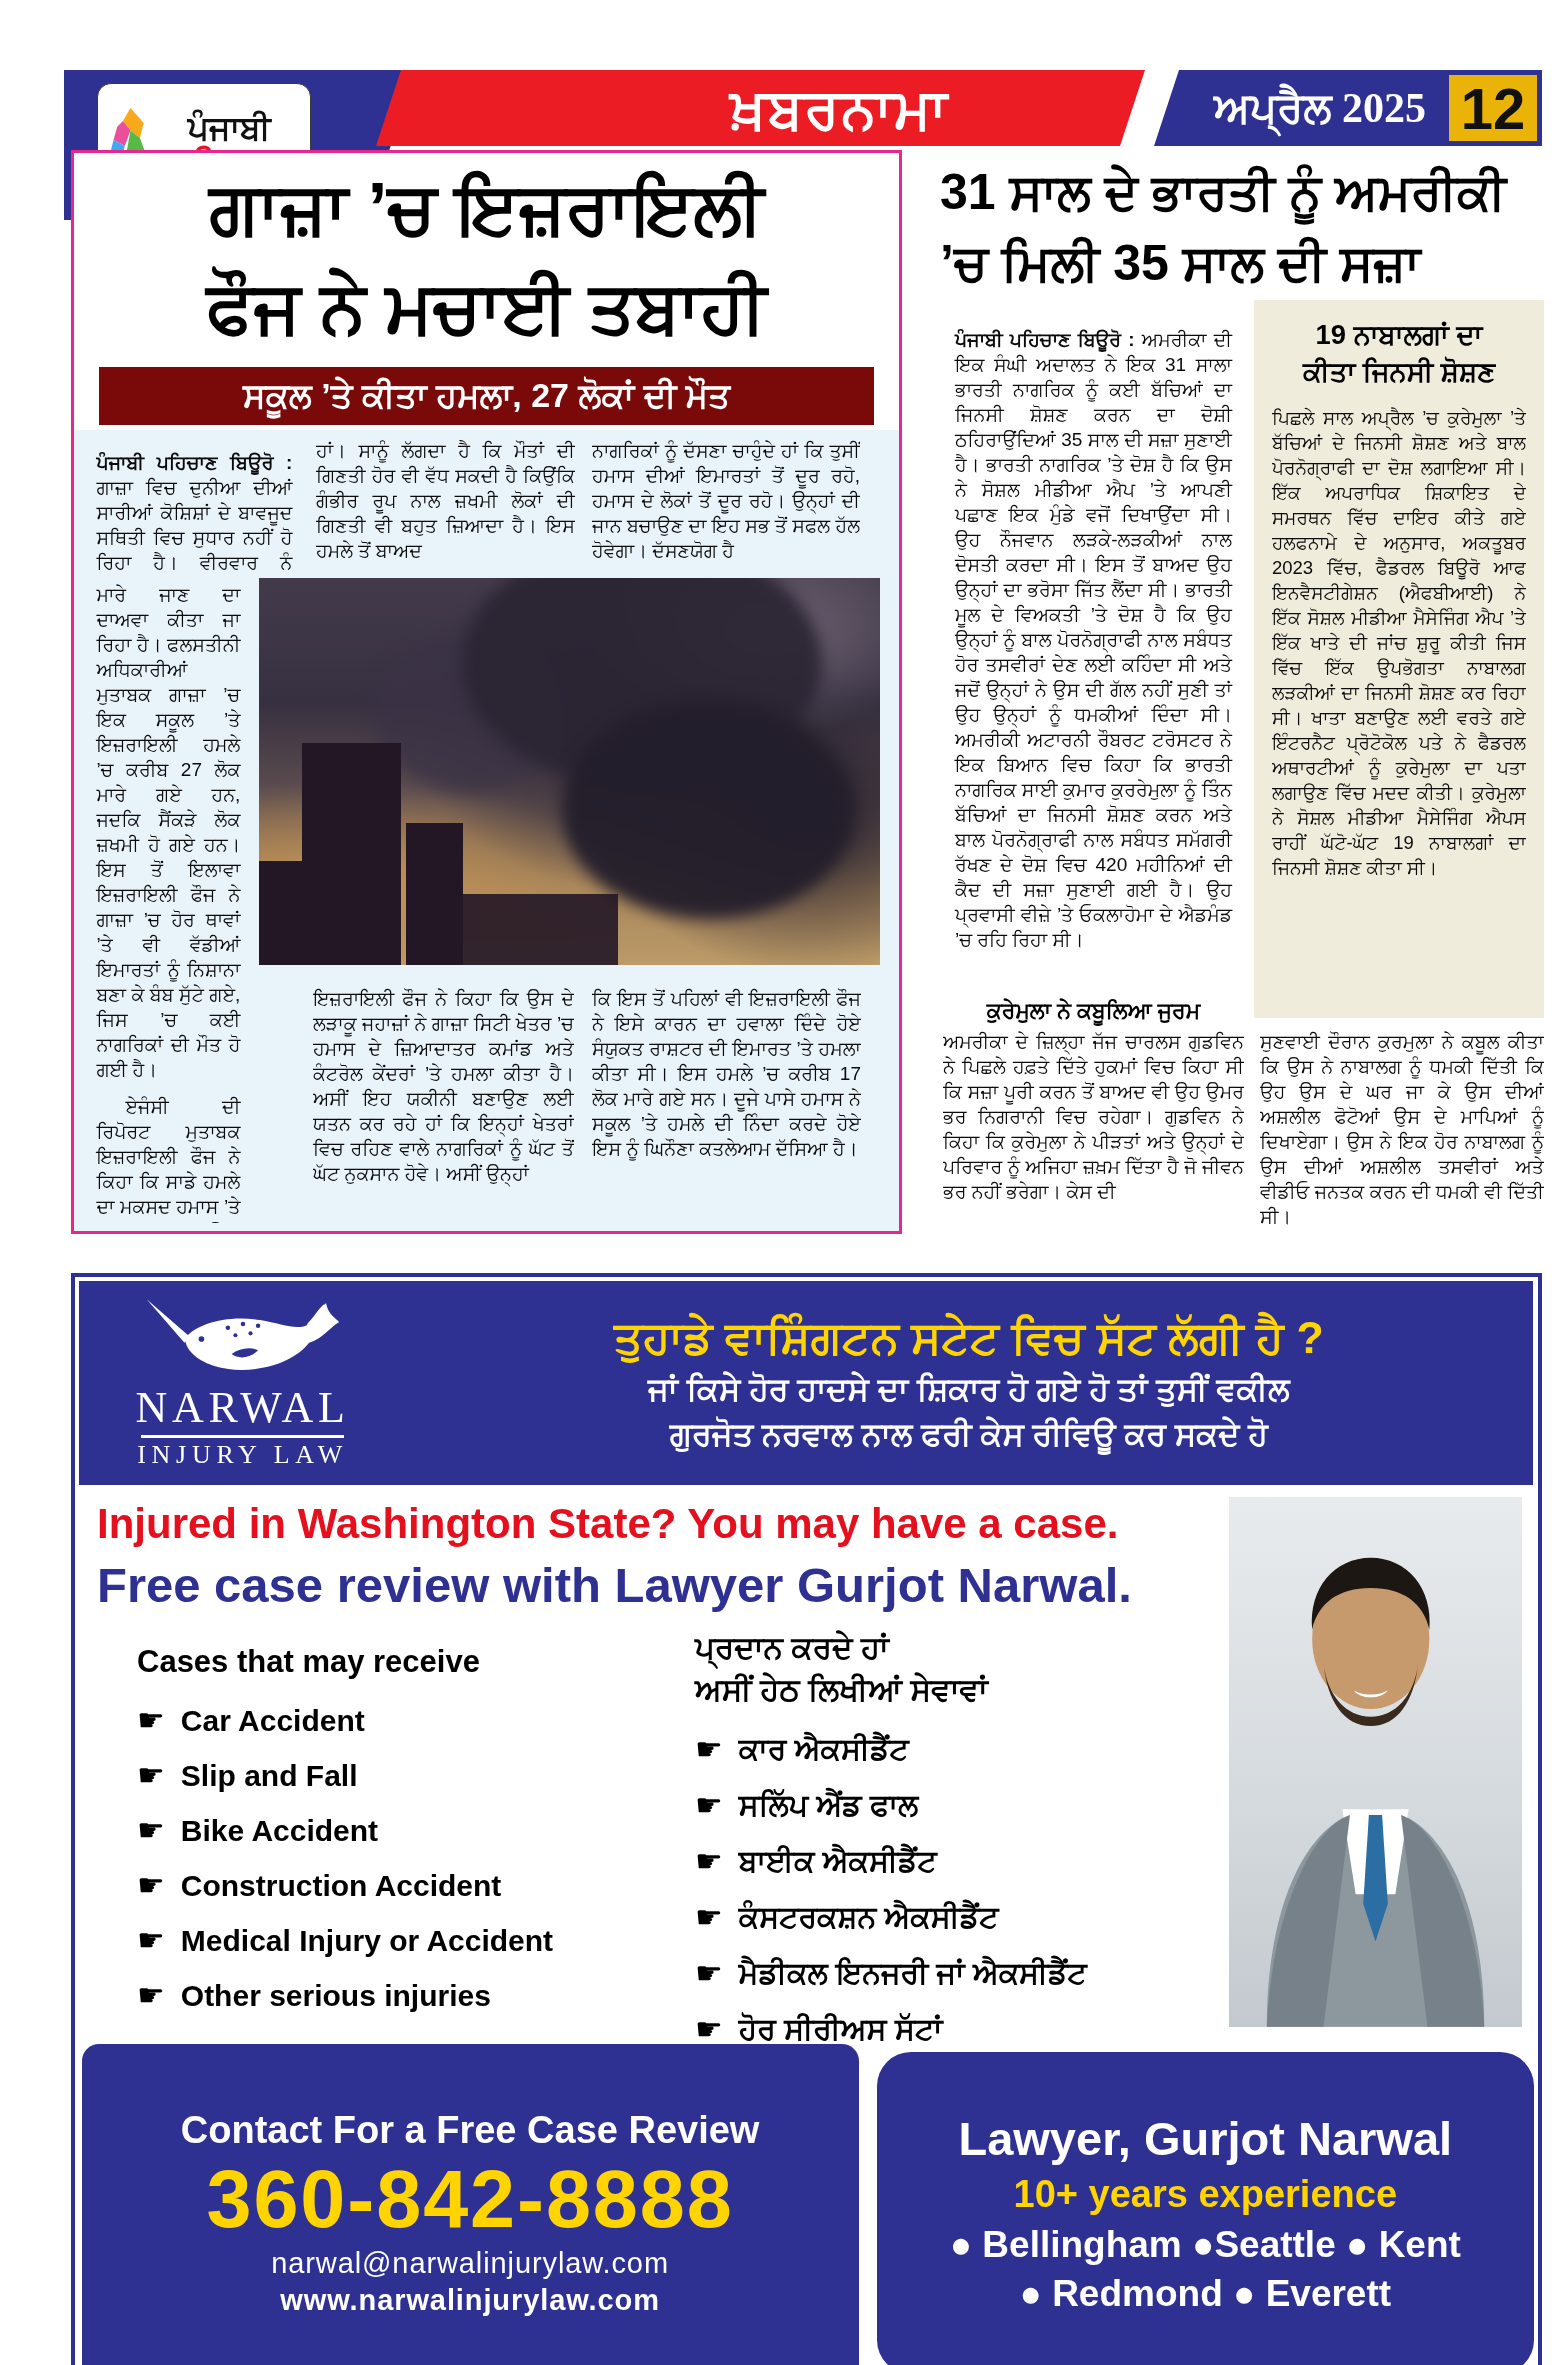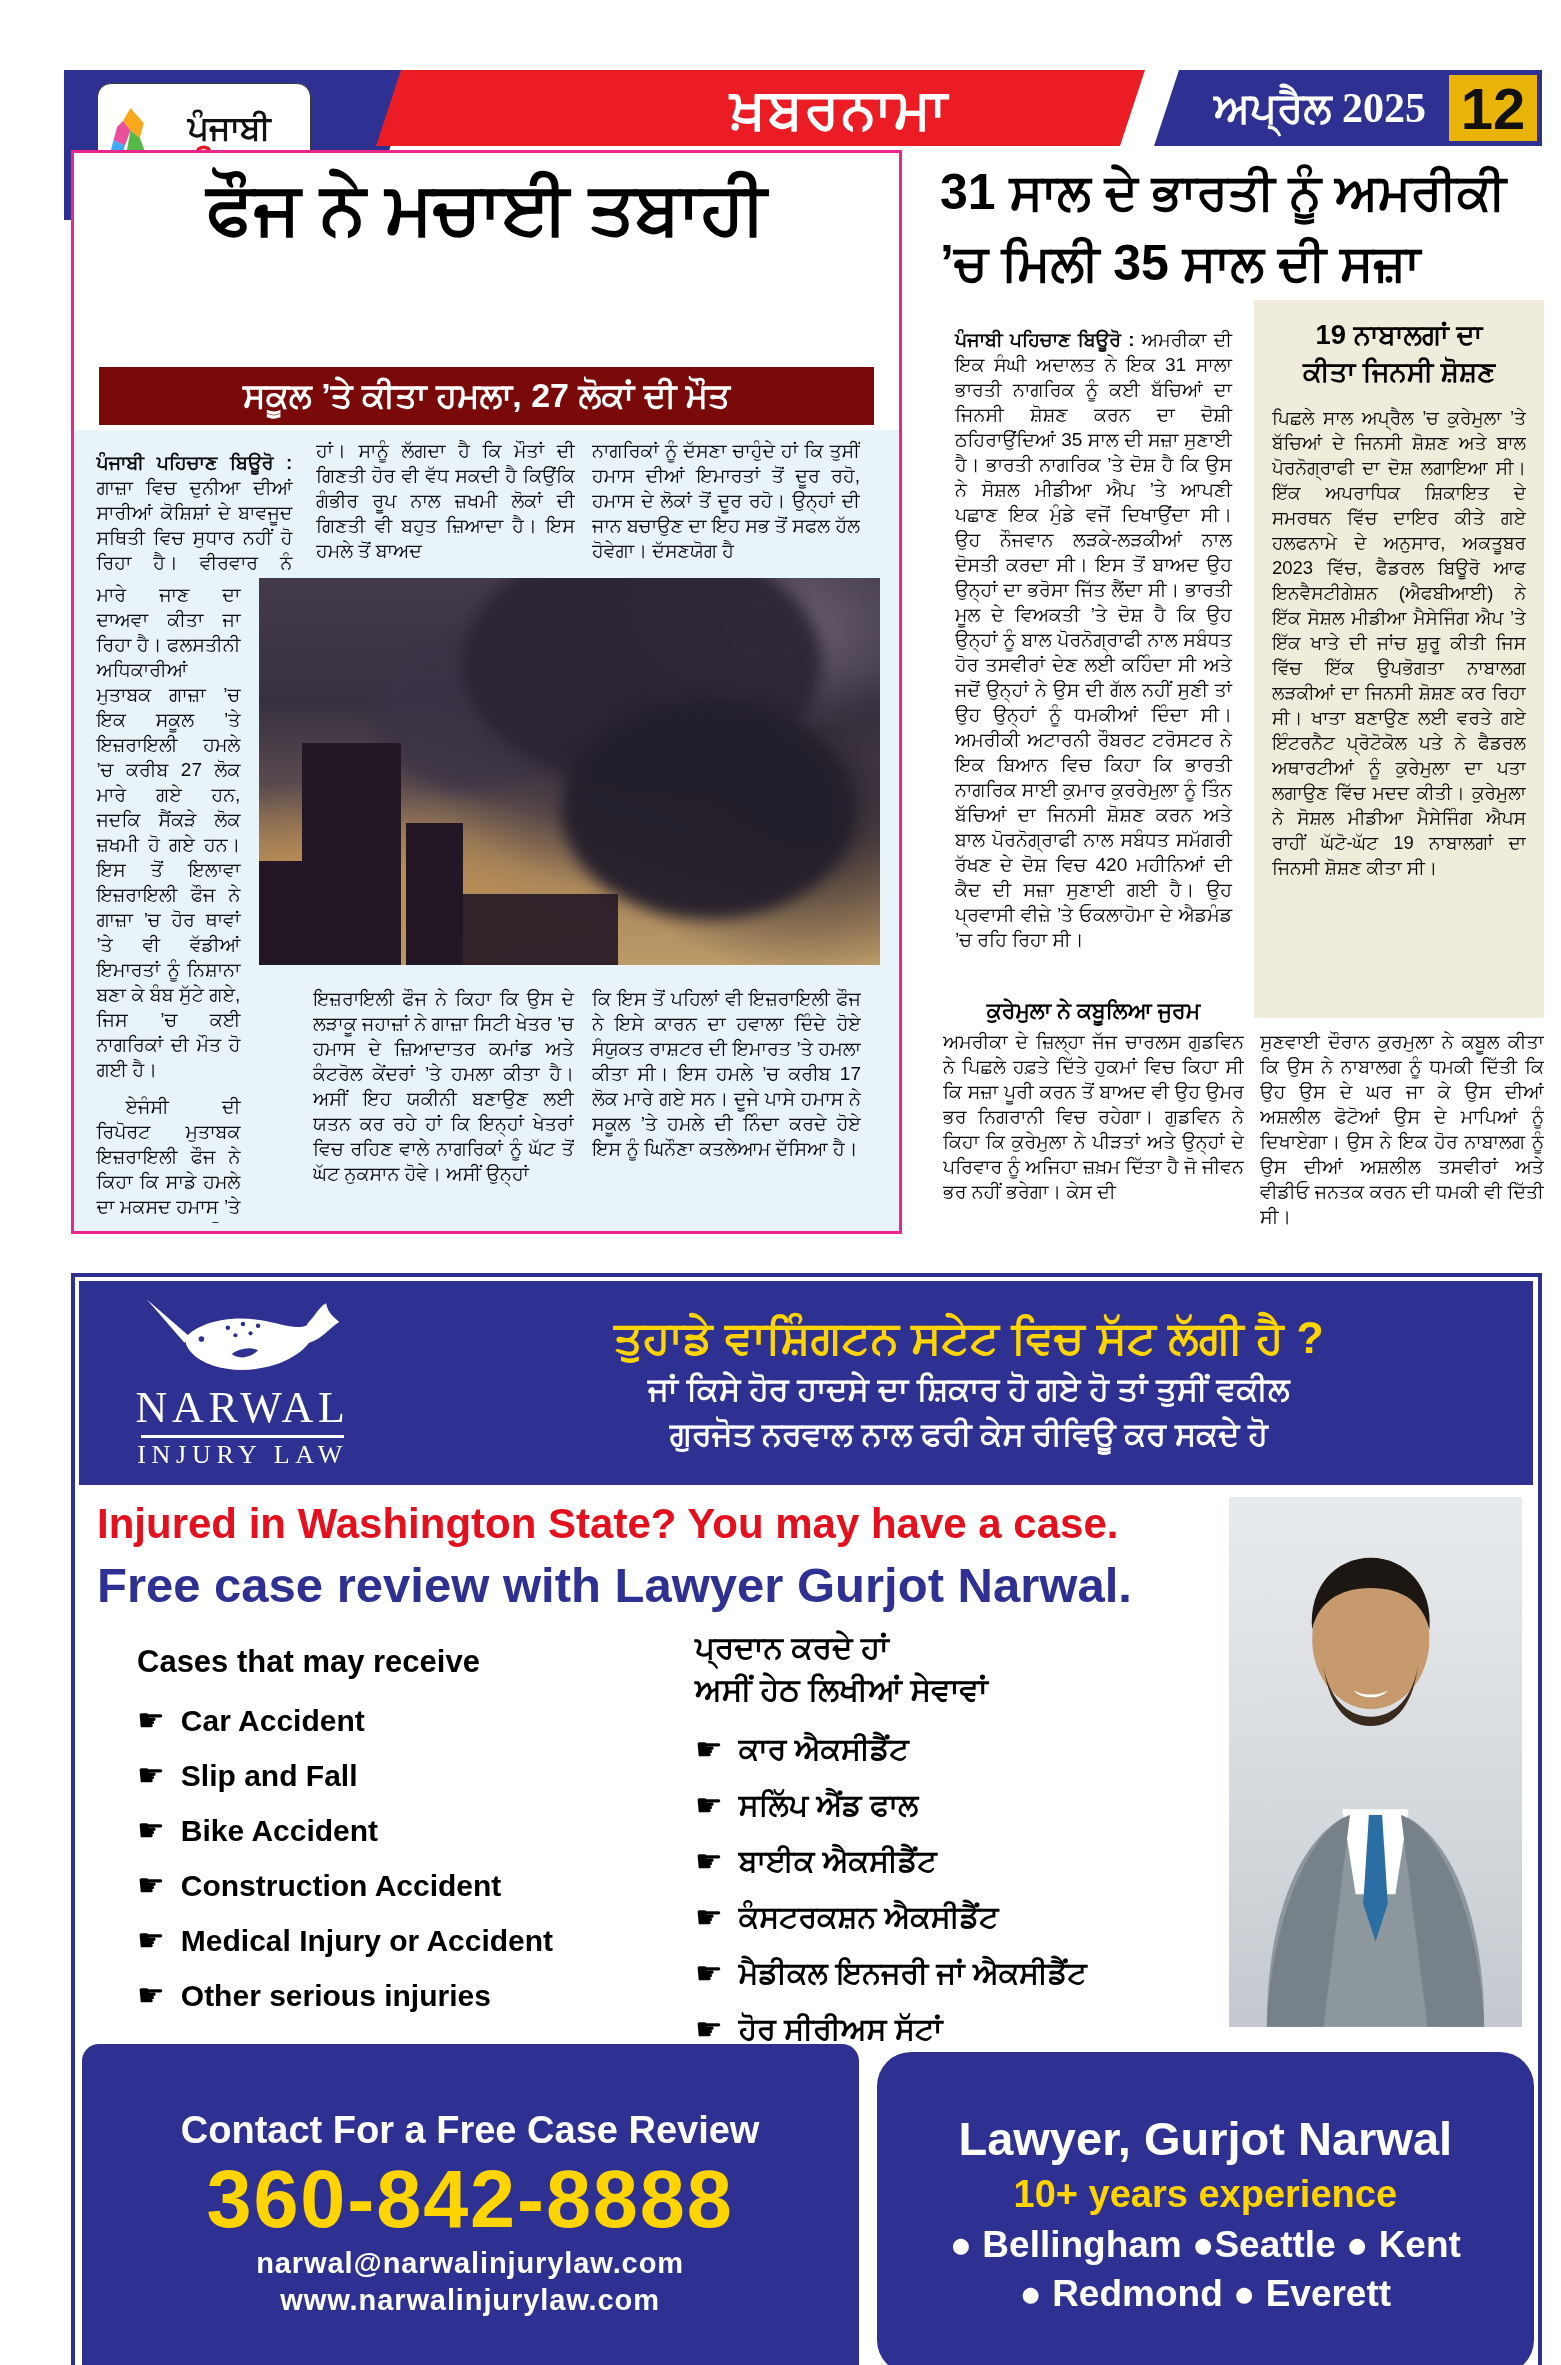--- a/index.html
+++ b/index.html
@@ -91,21 +91,21 @@
   .hand{font-size:31px;line-height:1;}
   .cases{left:62px;top:364px;width:544px;}
   .services{left:620px;top:350px;width:587px;}
   .lawyer-photo{position:absolute;right:16px;top:220px;width:293px;height:530px;
     background:linear-gradient(180deg,#e8ebee 0%,#d4d9dd 60%,#c4c9cf 100%);overflow:hidden;}
   .ad-bottom{position:absolute;left:3.8px;top:761px;width:1454px;height:352px;}
   .contact-box{position:absolute;left:2.8px;top:5.7px;width:777px;height:339px;background:#2E3192;border-radius:17px;
     display:flex;flex-direction:column;align-items:center;justify-content:center;gap:4.7px;}
   .contact-box .h{color:#fff;font-size:38px;font-weight:900;}
   .contact-box .p{color:#FFD400;font-size:81px;font-weight:900;letter-spacing:1.9px;line-height:1.05;}
-  .contact-box .e{color:#fff;font-size:29px;font-weight:700;letter-spacing:0.9px;}
+  .contact-box .e{color:#fff;font-size:29px;font-weight:400;letter-spacing:0.9px;}
   .contact-box .w{color:#fff;font-size:29px;font-weight:900;letter-spacing:0.9px;}
   .lawyer-box{position:absolute;left:798px;top:14px;width:657px;height:322px;background:#2E3192;border-radius:34px;
     display:flex;flex-direction:column;align-items:center;justify-content:center;gap:7.6px;text-align:center;}
   .lawyer-box .n{color:#fff;font-size:47px;font-weight:900;}
   .lawyer-box .x{color:#FFD400;font-size:38px;font-weight:900;}
   .lawyer-box .c{color:#fff;font-size:37px;font-weight:900;}
 </style>
 </head>
 <body>
 
@@ -131,20 +131,21 @@
       <span class="l2">ਪਹਿਚਾਣ</span>
     </span>
   </div>
 
   <div class="abs masthead">ਖ਼ਬਰਨਾਮਾ</div>
   <div class="abs issue-date">ਅਪ੍ਰੈਲ 2025</div>
   <div class="abs page-num-box">12</div>
 
   <div class="abs gaza-box">
     <div class="gaza-headline">
+      <div>ਗਾਜ਼ਾ ’ਚ ਇਜ਼ਰਾਇਲੀ</div>
       <div>ਫੌਜ ਨੇ ਮਚਾਈ ਤਬਾਹੀ</div>
     </div>
     <div class="gaza-subbar">ਸਕੂਲ ’ਤੇ ਕੀਤਾ ਹਮਲਾ, 27 ਲੋਕਾਂ ਦੀ ਮੌਤ</div>
 
     <div class="gaza-body">
       <div class="abs news gz-col1a">
         <p><span class="lead">ਪੰਜਾਬੀ ਪਹਿਚਾਣ ਬਿਊਰੋ :</span><span> ਗਾਜ਼ਾ ਵਿਚ ਦੁਨੀਆ ਦੀਆਂ ਸਾਰੀਆਂ ਕੋਸ਼ਿਸ਼ਾਂ ਦੇ ਬਾਵਜੂਦ ਸਥਿਤੀ ਵਿਚ ਸੁਧਾਰ ਨਹੀਂ ਹੋ ਰਿਹਾ ਹੈ। ਵੀਰਵਾਰ ਨੂੰ ਇਜ਼ਰਾਇਲੀ ਹਮਲਿਆਂ ’ਚ ਕਰੀਬ 100 ਲੋਕਾਂ ਦੇ</span></p>
       </div>
       <div class="abs news gz-col1b">
         <p>ਮਾਰੇ ਜਾਣ ਦਾ ਦਾਅਵਾ ਕੀਤਾ ਜਾ ਰਿਹਾ ਹੈ। ਫਲਸਤੀਨੀ ਅਧਿਕਾਰੀਆਂ ਮੁਤਾਬਕ ਗਾਜ਼ਾ ’ਚ ਇਕ ਸਕੂਲ ’ਤੇ ਇਜ਼ਰਾਇਲੀ ਹਮਲੇ ’ਚ ਕਰੀਬ 27 ਲੋਕ ਮਾਰੇ ਗਏ ਹਨ, ਜਦਕਿ ਸੈਂਕੜੇ ਲੋਕ ਜ਼ਖਮੀ ਹੋ ਗਏ ਹਨ। ਇਸ ਤੋਂ ਇਲਾਵਾ ਇਜ਼ਰਾਇਲੀ ਫੌਜ ਨੇ ਗਾਜ਼ਾ ’ਚ ਹੋਰ ਥਾਵਾਂ ’ਤੇ ਵੀ ਵੱਡੀਆਂ ਇਮਾਰਤਾਂ ਨੂੰ ਨਿਸ਼ਾਨਾ ਬਣਾ ਕੇ ਬੰਬ ਸੁੱਟੇ ਗਏ, ਜਿਸ ’ਚ ਕਈ ਨਾਗਰਿਕਾਂ ਦੀ ਮੌਤ ਹੋ ਗਈ ਹੈ।</p>

